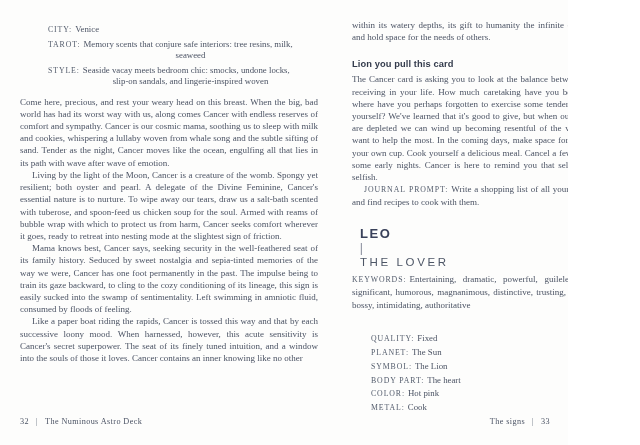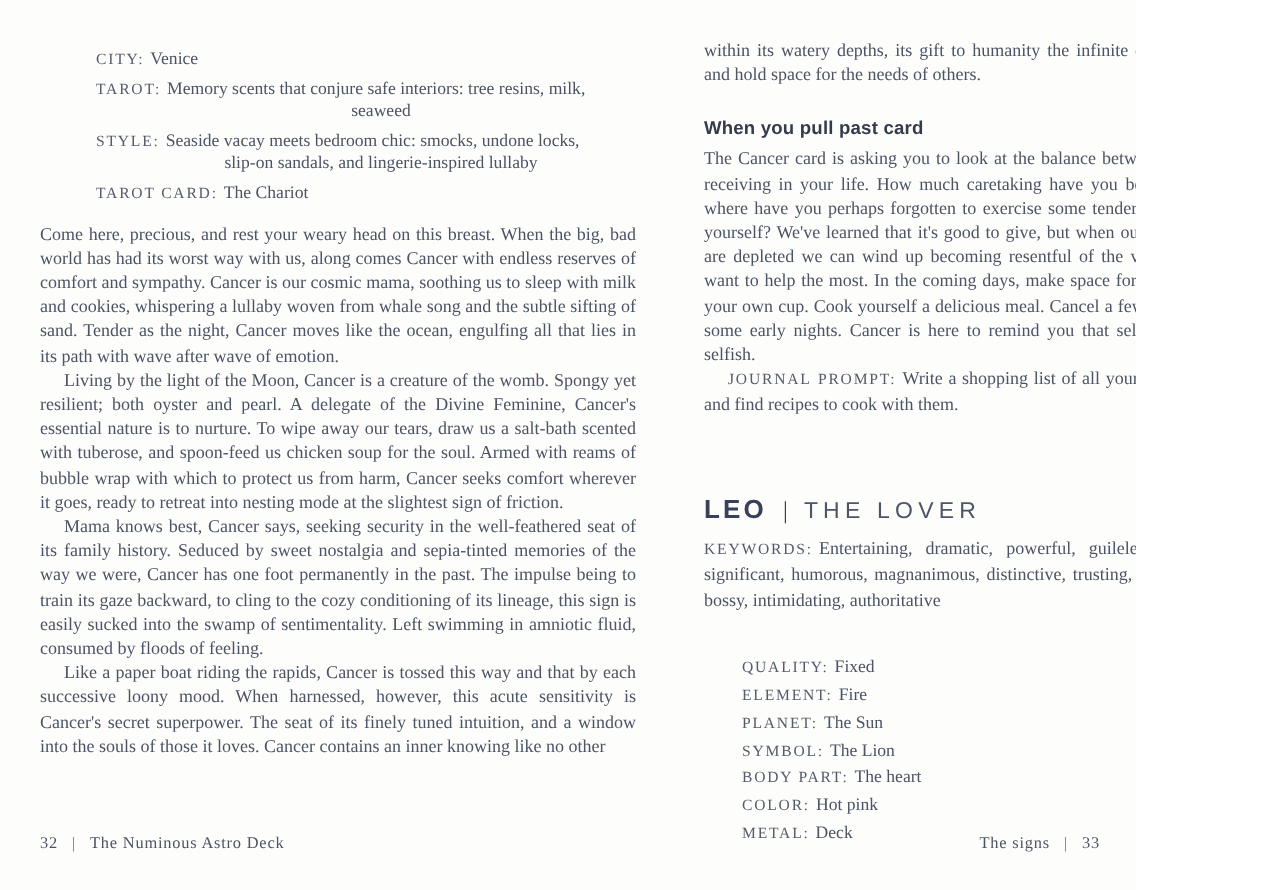--- a/index.html
+++ b/index.html
@@ -34,21 +34,21 @@
   }
   .ind { text-indent:12px; }
 
   
   .rp-top { margin-top:19px; }
   .card-heading {
     font-family:"Liberation Sans", sans-serif; font-weight:bold;
     font-size:9.3px; color:#333b4c; margin-top:16px; margin-bottom:4px;
     letter-spacing:0.1px;
   }
-  .leo-heading { margin-top:38px; margin-bottom:5px; display:flex; align-items:baseline; }
+  .leo-heading { margin-top:17px; margin-bottom:5px; display:flex; align-items:baseline;flex-direction:column; }
   .leo-sign {
     font-family:"Liberation Sans", sans-serif; font-weight:bold;
     font-size:13px; letter-spacing:1.6px; color:#39415a;
   }
   .leo-sep { margin:0 8px; font-size:12px; color:#39415a; font-weight:400; }
   .leo-epithet {
     font-family:Liberation Sans, sans-serif; font-size:11.5px;
     letter-spacing:2.6px; color:#4d5666;
   }
   .keywords { line-height:12.6px; }
@@ -75,76 +75,70 @@
     <div class="meta-block">
       <div class="meta-entry">
         <span class="caps">CITY:</span><span>Venice</span>
       </div>
       <div class="meta-entry">
         <span class="caps">TAROT:</span><span>Memory scents that conjure safe interiors: tree resins, milk,</span>
         <div class="meta-cont">seaweed</div>
       </div>
       <div class="meta-entry">
         <span class="caps">STYLE:</span><span>Seaside vacay meets bedroom chic: smocks, undone locks,</span>
-        <div class="meta-cont">slip-on sandals, and lingerie-inspired lullaby</div>
-      </div>
-      <div class="meta-entry">
-        <span class="caps">TAROT CARD:</span><span>The Chariot</span>
+        <div class="meta-cont">slip-on sandals, and lingerie-inspired woven</div>
       </div>
     </div>
 
     <div class="body-block">
       <p class="para">Come here, precious, and rest your weary head on this breast. When the big, bad world has had its worst way with us, along comes Cancer with endless reserves of comfort and sympathy. Cancer is our cosmic mama, soothing us to sleep with milk and cookies, whispering a lullaby woven from whale song and the subtle sifting of sand. Tender as the night, Cancer moves like the ocean, engulfing all that lies in its path with wave after wave of emotion.</p>
       <p class="para ind">Living by the light of the Moon, Cancer is a creature of the womb. Spongy yet resilient; both oyster and pearl. A delegate of the Divine Feminine, Cancer's essential nature is to nurture. To wipe away our tears, draw us a salt-bath scented with tuberose, and spoon-feed us chicken soup for the soul. Armed with reams of bubble wrap with which to protect us from harm, Cancer seeks comfort wherever it goes, ready to retreat into nesting mode at the slightest sign of friction.</p>
       <p class="para ind">Mama knows best, Cancer says, seeking security in the well-feathered seat of its family history. Seduced by sweet nostalgia and sepia-tinted memories of the way we were, Cancer has one foot permanently in the past. The impulse being to train its gaze backward, to cling to the cozy conditioning of its lineage, this sign is easily sucked into the swamp of sentimentality. Left swimming in amniotic fluid, consumed by floods of feeling.</p>
       <p class="para ind">Like a paper boat riding the rapids, Cancer is tossed this way and that by each successive loony mood. When harnessed, however, this acute sensitivity is Cancer's secret superpower. The seat of its finely tuned intuition, and a window into the souls of those it loves. Cancer contains an inner knowing like no other</p>
     </div>
   </section>
 
   <section class="page page-right">
 
     <p class="para rp-top">within its watery depths, its gift to humanity the infinite capacity to see and hold space for the needs of others.</p>
 
-    <h3 class="card-heading">When you pull past card</h3>
+    <h3 class="card-heading">Lion you pull this card</h3>
     <p class="para">The Cancer card is asking you to look at the balance between giving and receiving in your life. How much caretaking have you been doing, and where have you perhaps forgotten to exercise some tender loving toward yourself? We've learned that it's good to give, but when our own reserves are depleted we can wind up becoming resentful of the very people we want to help the most. In the coming days, make space for things that fill your own cup. Cook yourself a delicious meal. Cancel a few plans and get some early nights. Cancer is here to remind you that self-care is never selfish.</p>
     <p class="para ind">
       <span class="caps">JOURNAL PROMPT:</span><span>Write a shopping list of all your favorite foods and find recipes to cook with them.</span>
     </p>
 
     <div class="leo-heading">
       <span class="leo-sign">LEO</span>
       <span class="leo-sep">|</span>
       <span class="leo-epithet">THE LOVER</span>
     </div>
 
     <p class="para keywords">
       <span class="caps">KEYWORDS:</span><span>Entertaining, dramatic, powerful, guileless, honorable, significant, humorous, magnanimous, distinctive, trusting, self important, bossy, intimidating, authoritative</span>
     </p>
 
     <div class="attr-block">
       <div class="attr-entry">
         <span class="caps">QUALITY:</span><span>Fixed</span>
       </div>
       <div class="attr-entry">
-        <span class="caps">ELEMENT:</span><span>Fire</span>
-      </div>
-      <div class="attr-entry">
         <span class="caps">PLANET:</span><span>The Sun</span>
       </div>
       <div class="attr-entry">
         <span class="caps">SYMBOL:</span><span>The Lion</span>
       </div>
       <div class="attr-entry">
         <span class="caps">BODY PART:</span><span>The heart</span>
       </div>
       <div class="attr-entry">
         <span class="caps">COLOR:</span><span>Hot pink</span>
       </div>
       <div class="attr-entry">
-        <span class="caps">METAL:</span><span>Deck</span>
+        <span class="caps">METAL:</span><span>Cook</span>
       </div>
     </div>
   </section>
 
   <div class="footer footer-left">
     <span>32</span><span class="fsep">|</span><span>The Numinous Astro Deck</span>
   </div>
   <div class="footer footer-right">
     <span>The signs</span><span class="fsep">|</span><span>33</span>
   </div>

